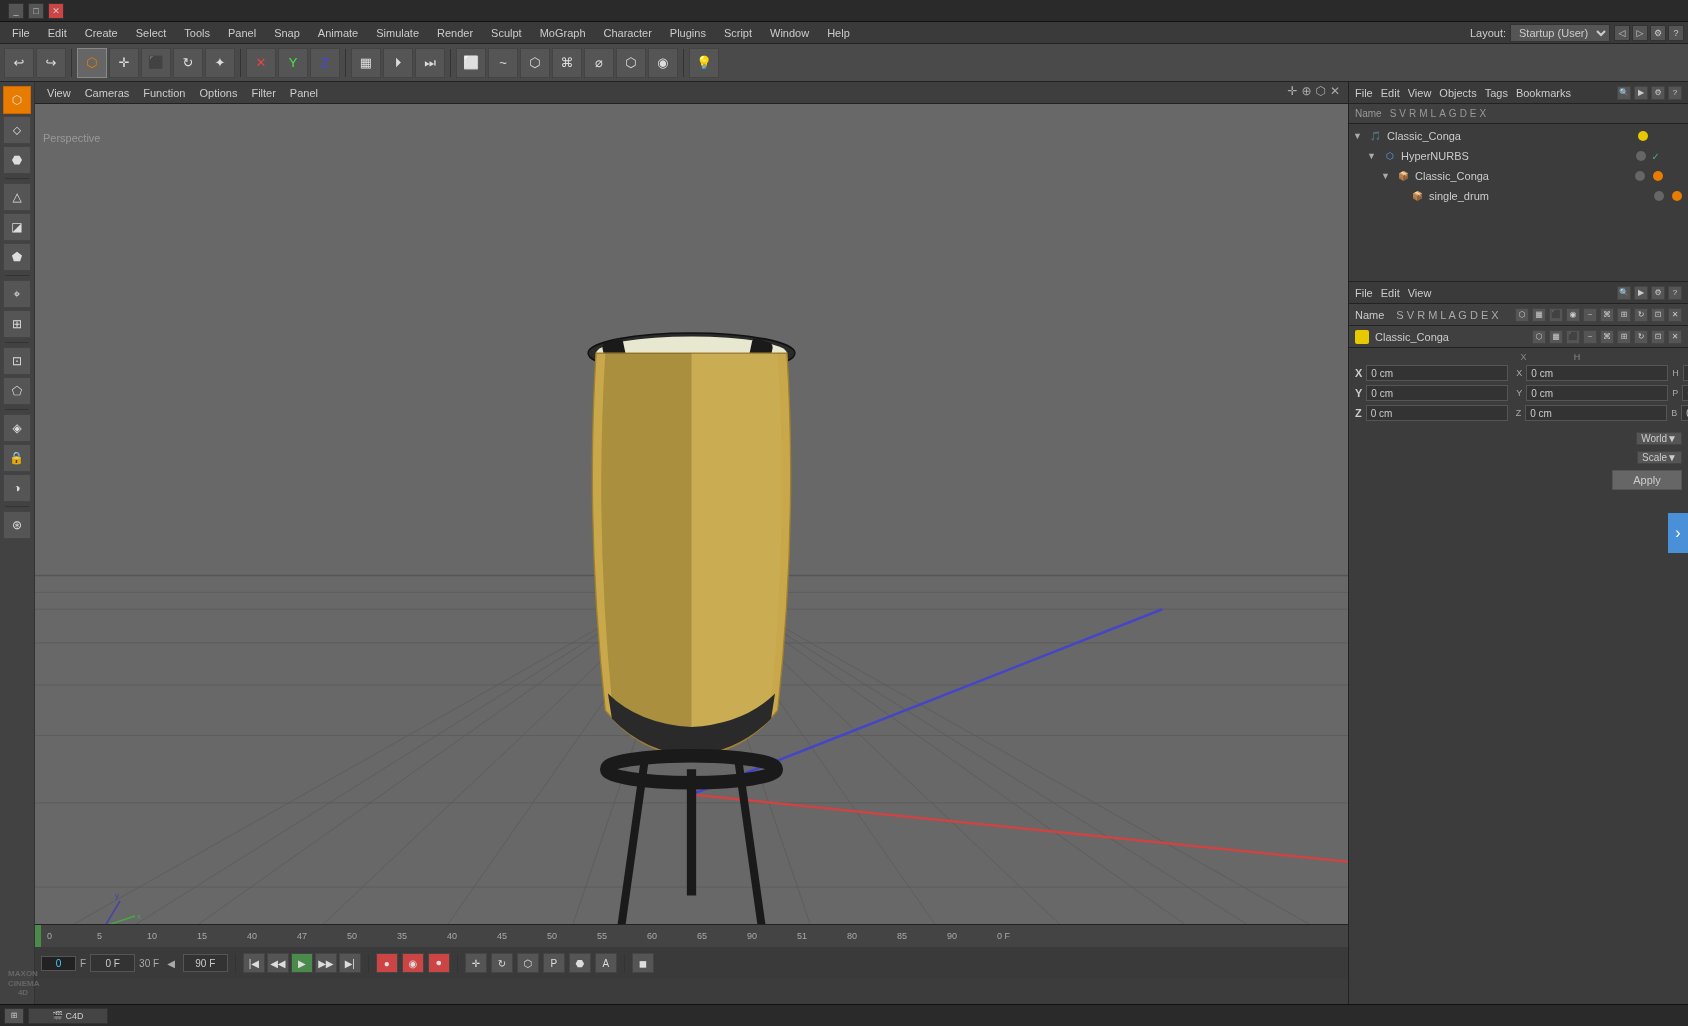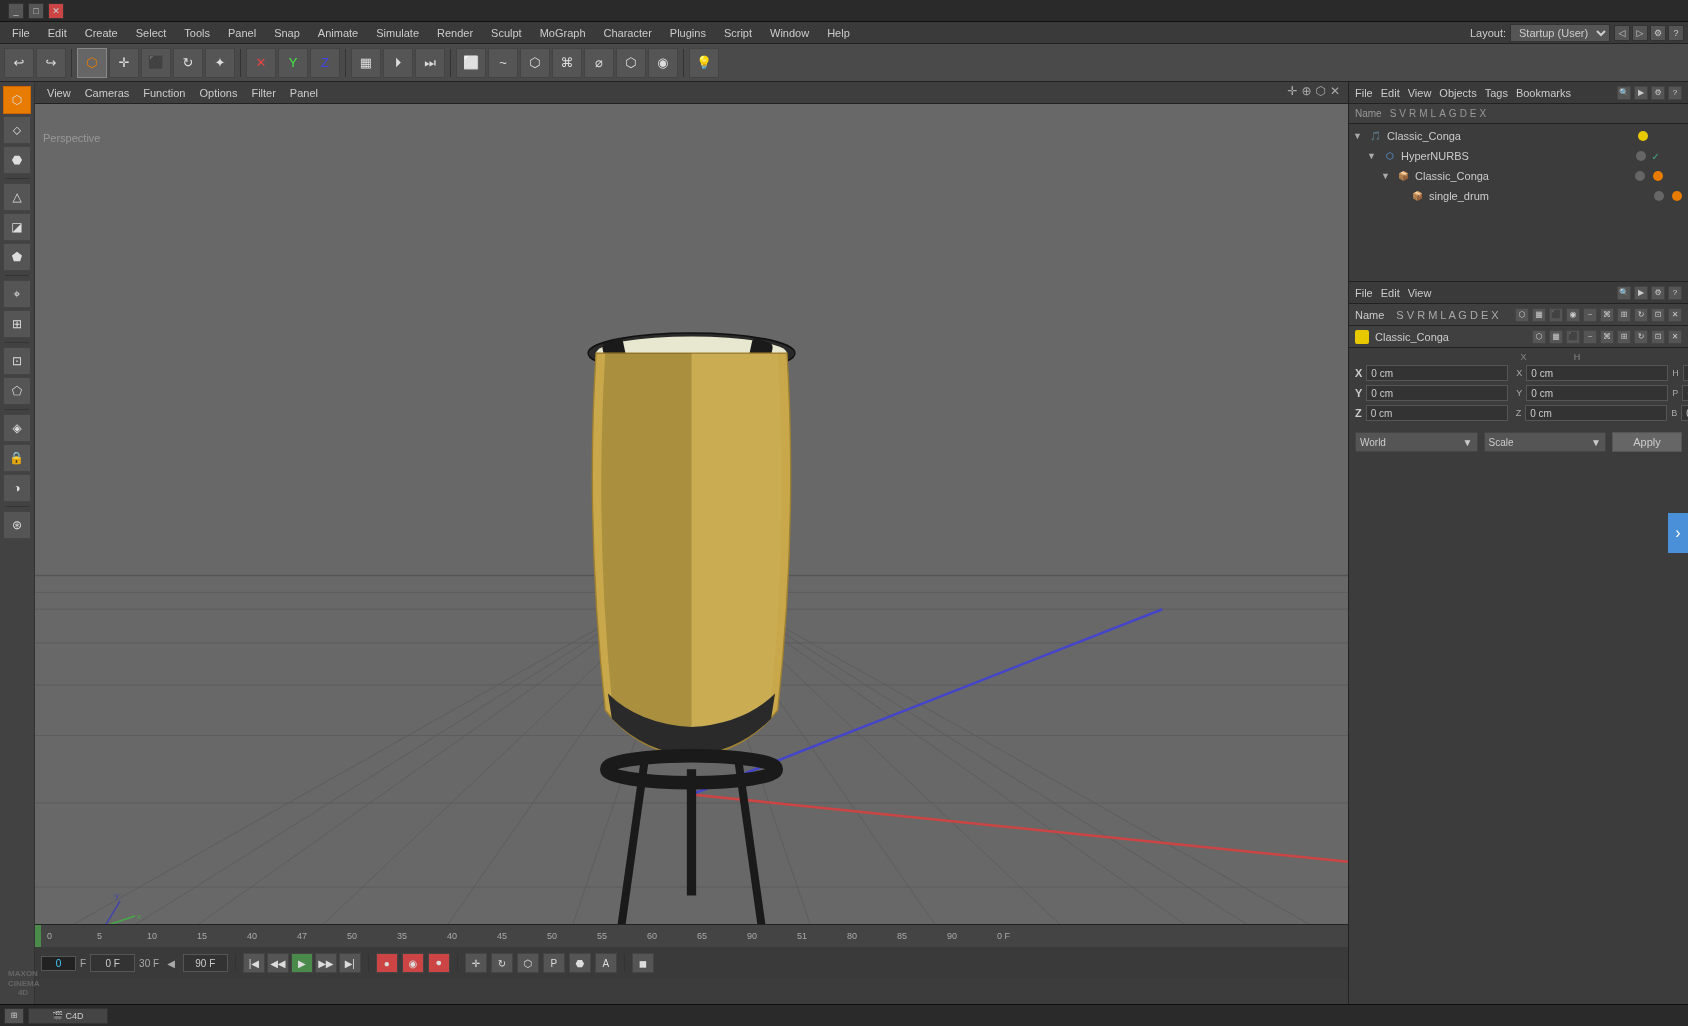--- a/index.html
+++ b/index.html
@@ -329,21 +329,22 @@
       border: 1px solid #555;
       color: #ccc;
       font-size: 10px;
       padding: 0 4px;
     }
     .coord-sep { width: 8px; text-align: center; color: #999; font-size: 9px; }
     #attr-buttons {
       padding: 4px 6px;
       display: flex;
       gap: 6px;
-      align-items: center;
+      align-items: flex-end;
+      flex-direction: column;
     }
     .attr-dropdown {
       flex: 1;
       height: 20px;
       background: #555;
       border: 1px solid #444;
       color: #ccc;
       font-size: 10px;
       padding: 0 4px;
       display: flex;

